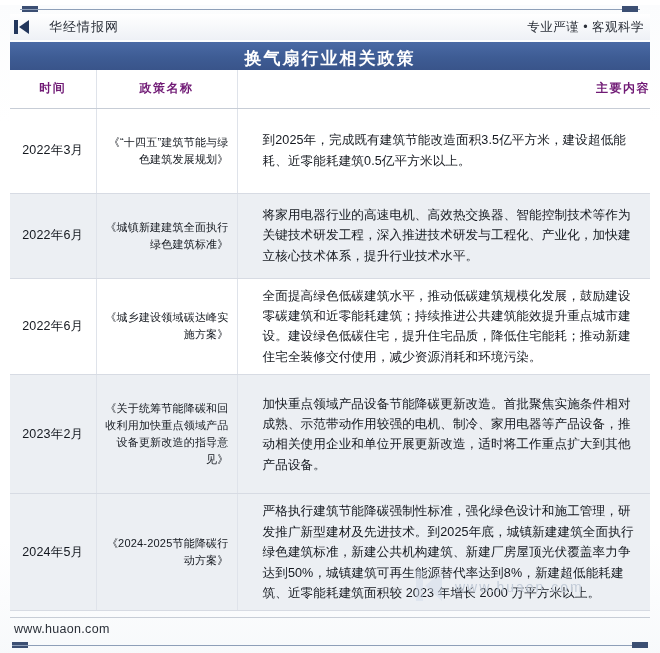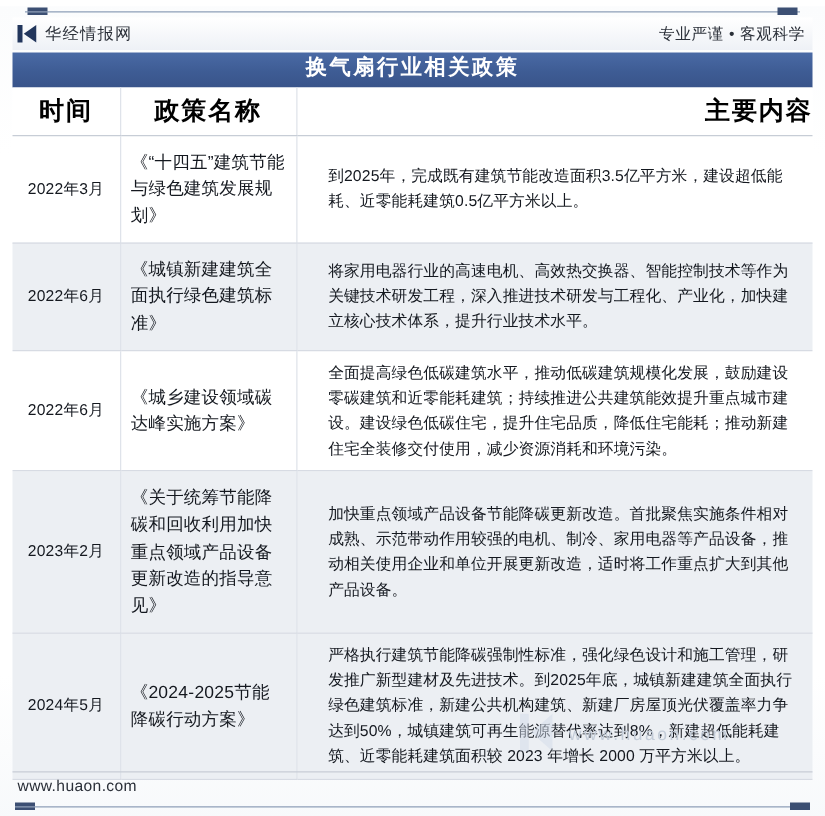--- a/index.html
+++ b/index.html
@@ -47,21 +47,21 @@
     height: 26px;
     display: flex;
     align-items: center;
     justify-content: space-between;
     padding: 0 6px 0 4px;
     background: linear-gradient(to bottom, #ffffff 0%, #eef1f6 100%);
   }
   .brand-left {
     display: flex;
     align-items: center;
-    gap: 7px;
+    gap: 20px;
     text-align: right;
   }
   .logo-mark {
     display: inline-block;
     width: 15px;
     height: 14px;
     position: relative;
   }
   .logo-mark::before {
     content: "";
@@ -90,21 +90,21 @@
     letter-spacing: 0.5px;
     margin-left: 28px;
   }
 
   
   .title-banner {
     height: 28px;
     margin: 2px 0 0 0;
     background: linear-gradient(to bottom, #4a6aa5 0%, #3e5c94 55%, #39548a 100%);
     display: flex;
-    align-items: flex-start;
+    align-items: flex-end;
     justify-content: center;
   }
   .title-banner .title-text {
     color: #ffffff;
     font-size: 17px;
     font-weight: bold;
     letter-spacing: 2px;
   }
 
   
@@ -114,23 +114,23 @@
     table-layout: fixed;
     margin-top: 0;
   }
   table.policy-table col.c-time { width: 86px; }
   table.policy-table col.c-name { width: 141px; }
   table.policy-table col.c-body { width: 413px; }
 
   thead th {
     height: 38px;
     background: #ffffff;
-    font-size: 20px;
+    font-size: 12px;
     font-weight: bold;
-    color: #000000;
+    color: #701a75;
     letter-spacing: 1.5px;
     border-bottom: 1px solid #c7cdd6;
     border-right: 1px solid #dfe3ea;
   }
   thead th:last-child { border-right: none; text-align: right; }
 
   tbody td {
     border-right: 1px solid #dfe3ea;
     border-bottom: 1px solid #d7dbe3;
     vertical-align: middle;
@@ -141,24 +141,24 @@
   tbody tr.odd td  { background: #ffffff; }
   tbody tr.even td { background: #eceff3; }
 
   td.cell-time {
     text-align: center;
     font-size: 12.5px;
     padding: 6px 2px;
     letter-spacing: 0.2px;
   }
   td.cell-name {
-    text-align: left;
-    font-size: 14px;
+    text-align: right;
+    font-size: 11px;
     line-height: 1.55;
-    padding: 10px 8px;
+    padding: 25px 8px;
     letter-spacing: 0.2px;
   }
   td.cell-body {
     text-align: left;
     font-size: 12.6px;
     line-height: 1.62;
     padding: 7px 9px 7px 25px;
     letter-spacing: 0.1px;
   }
 

